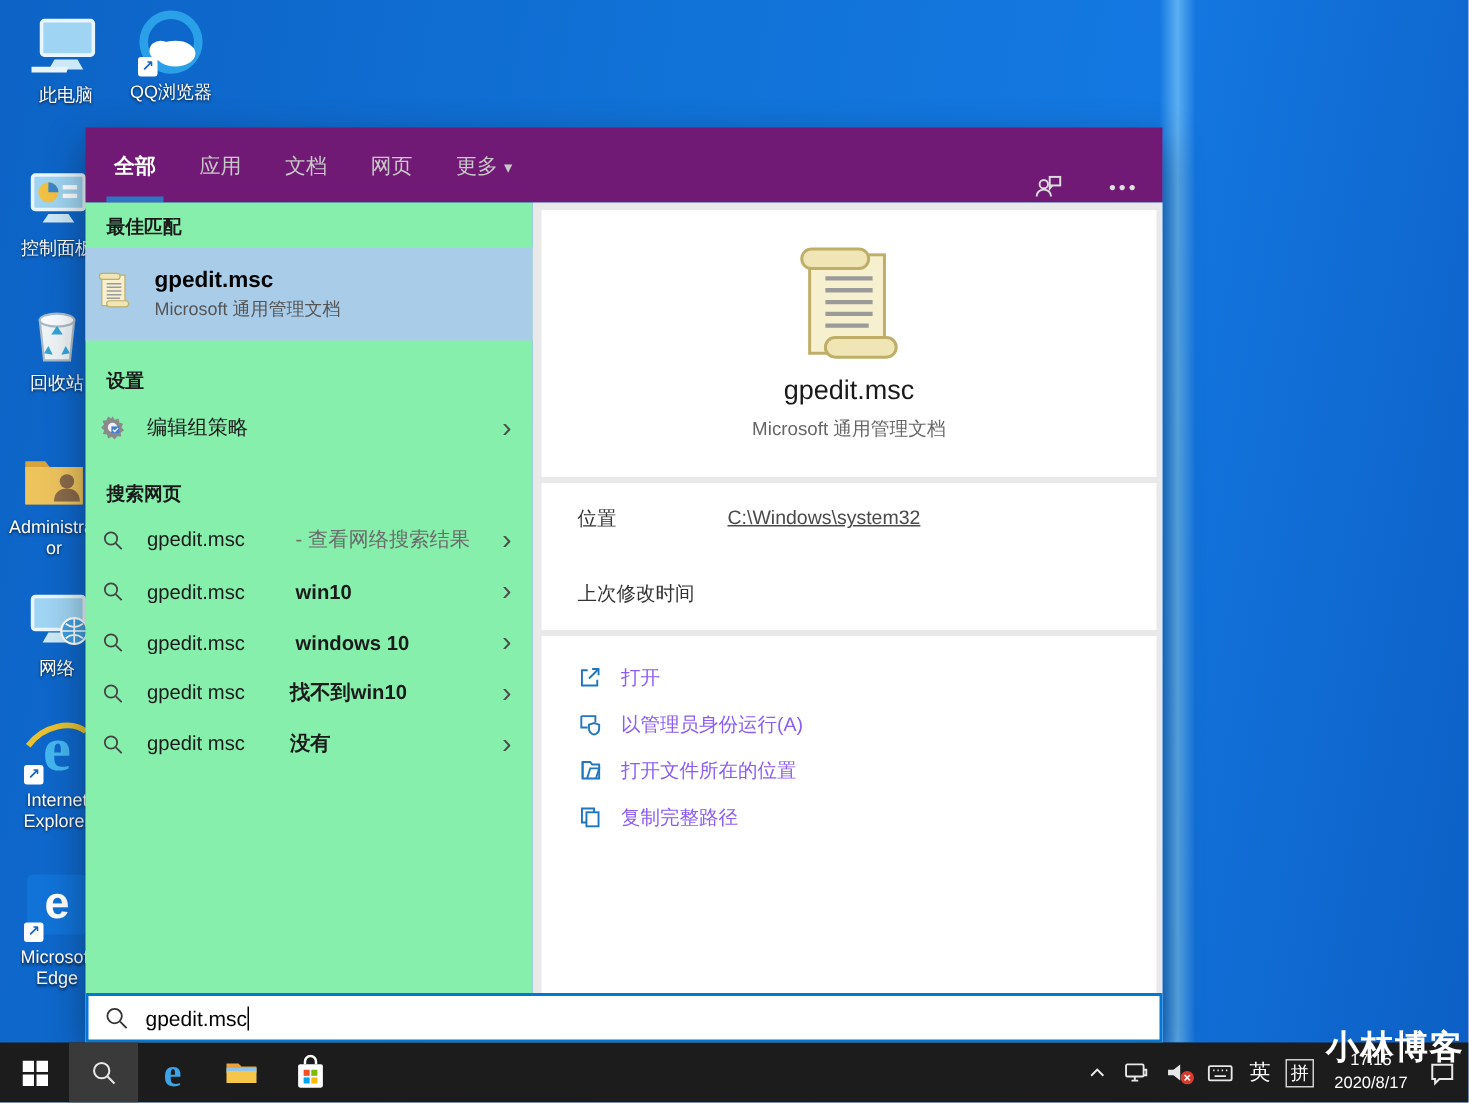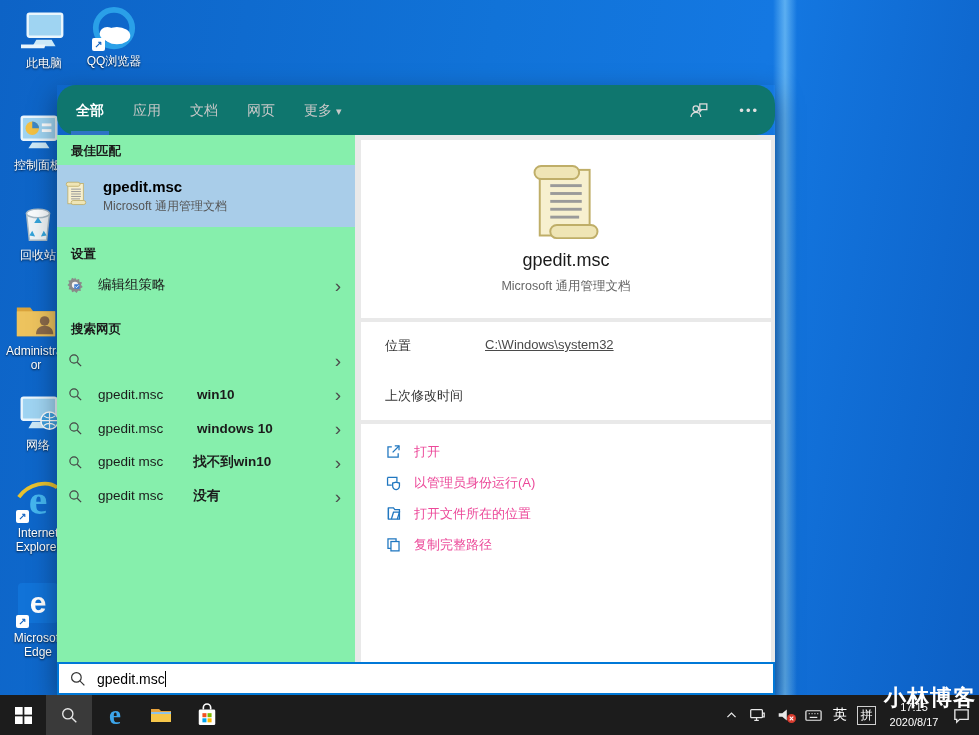--- a/index.html
+++ b/index.html
@@ -16,21 +16,21 @@
   .dicon .lbl{margin-top:3px;font-size:12px;color:#fff;line-height:1.15;
     text-shadow:0 1px 2px rgba(0,0,0,.8);word-wrap:break-word;}
   .sc-arrow{position:absolute;left:1px;bottom:1px;width:13px;height:13px;background:#fff;
     border-radius:2px;color:#1565c0;font-size:10px;line-height:13px;font-weight:bold;}
   .edge-tile{width:40px;height:40px;margin:3px auto 0;background:#1173d8;border-radius:4px;
     color:#fff;font-size:30px;font-weight:bold;line-height:40px;}
   .ie-e{font-size:42px;font-weight:bold;color:#45b6ef;line-height:44px;font-family:"Liberation Serif",serif;}
   
   .panel{position:absolute;left:57px;top:85px;width:718px;height:610px;z-index:3;
     box-shadow:0 10px 26px rgba(0,0,0,.4);}
-  .phead{height:50px;background:#0f766e;display:flex;align-items:center;padding:0 16px;position:relative;border-radius:19px;}
+  .phead{height:50px;background:#701a75;display:flex;align-items:flex-end;padding:0 16px;position:relative;}
   .tab{color:#c8c8c8;font-size:14px;margin-right:23px;padding:0 3px;position:relative;height:50px;
     line-height:50px;cursor:pointer;}
   .tab.active{color:#fff;font-weight:bold;}
   .tab.active::after{content:"";position:absolute;left:-2px;right:-2px;bottom:0;height:4px;background:#2d74c4;}
   .tab .caret{font-size:11px;margin-left:4px;color:#c8c8c8;}
   .phead-right{margin-left:auto;display:flex;align-items:center;gap:30px;}
   .ellipsis{color:#e0e0e0;font-size:13px;letter-spacing:2px;cursor:pointer;}
   .pbody{position:absolute;top:50px;left:0;right:0;bottom:33px;display:flex;}
   .llist{width:298px;background:#86efac;flex:none;padding-top:8px;box-sizing:border-box;}
   .sec-h{font-size:12.5px;font-weight:bold;color:#1b1b1b;padding:0 0 5px 14px;}
@@ -51,21 +51,21 @@
   .d-title{font-size:18px;color:#1a1a1a;margin-top:2px;}
   .d-sub{font-size:12.5px;color:#666;margin-top:7px;}
   .card2{margin-top:4px;padding:15px 24px;flex:none;box-sizing:border-box;}
   .frow{display:flex;font-size:13px;margin-bottom:32px;}
   .frow .flabel{width:100px;color:#333;flex:none;}
   .frow .fvalue{color:#4a4a4a;}
   .link{text-decoration:underline;cursor:pointer;}
   .card3{margin-top:4px;flex:1;padding:12px 24px;box-sizing:border-box;}
   .arow{display:flex;align-items:center;height:31px;cursor:pointer;}
   .arow .aic{width:17px;height:17px;margin-right:12px;color:#2077c0;flex:none;}
-  .arow .atxt{font-size:13px;color:#ec4899;}
+  .arow .atxt{font-size:13px;color:#8b5cf6;}
   .searchbox{position:absolute;left:0;right:0;bottom:0;height:33px;background:#fff;
     border:2px solid #0078d7;box-sizing:border-box;display:flex;align-items:center;padding-left:11px;}
   .searchbox .sic{width:16px;height:16px;color:#333;}
   .sb-text{font-size:14px;color:#000;margin-left:11px;}
   .caret-bar{display:inline-block;width:1px;height:16px;background:#000;vertical-align:middle;
     animation:blink 1s steps(1) infinite;}
   @keyframes blink{50%{opacity:0;}}
   
   .taskbar{position:absolute;left:0;right:0;bottom:0;height:40px;background:#1c1c1c;display:flex;
     align-items:center;z-index:5;}
@@ -241,20 +241,21 @@
 
       <div class="sec-h mt14">搜索网页</div>
 
       <div class="lrow">
         <span class="ric">
             <svg width="15" height="15" viewBox="0 0 20 20" fill="none" stroke="currentColor" stroke-width="1.6">
               <circle cx="8" cy="8" r="5.5"></circle>
               <line x1="12.3" y1="12.3" x2="17.5" y2="17.5"></line>
             </svg>
           </span>
+        <span class="txt"><span>gpedit.msc</span><span class="sug-bold"></span><span class="sug-suffix"> - 查看网络搜索结果</span></span>
         <span class="chev">›</span>
       </div>
       <div class="lrow">
         <span class="ric">
             <svg width="15" height="15" viewBox="0 0 20 20" fill="none" stroke="currentColor" stroke-width="1.6">
               <circle cx="8" cy="8" r="5.5"></circle>
               <line x1="12.3" y1="12.3" x2="17.5" y2="17.5"></line>
             </svg>
           </span>
         <span class="txt"><span>gpedit.msc </span><span class="sug-bold">win10</span><span class="sug-suffix"></span></span>

